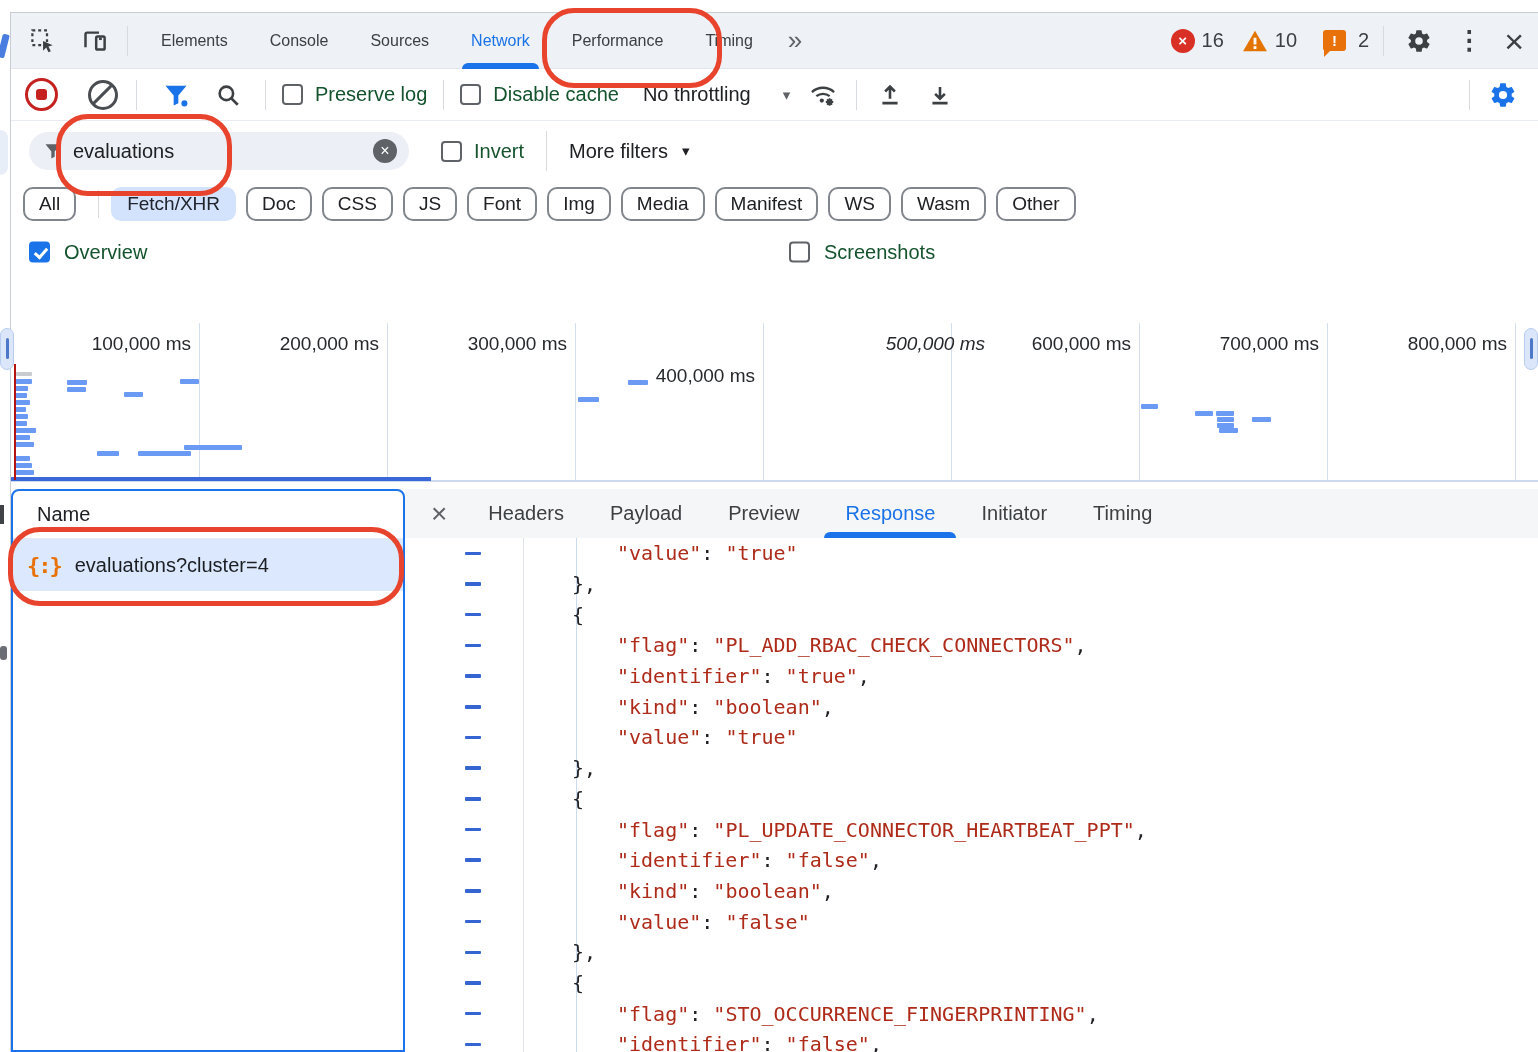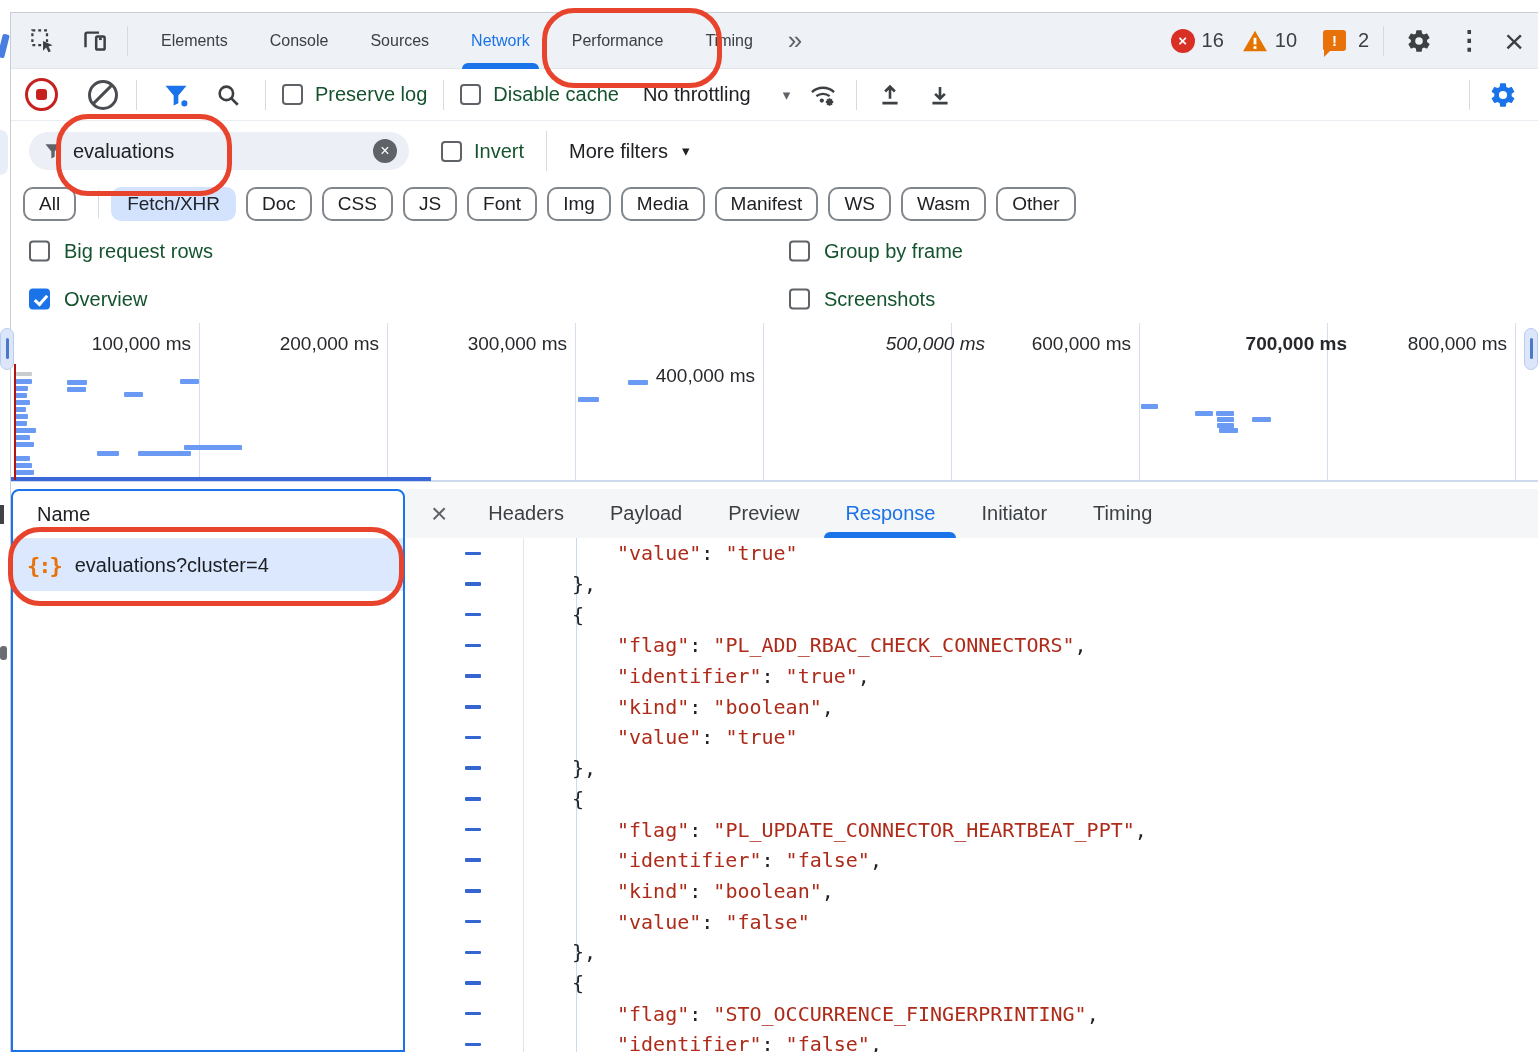--- a/index.html
+++ b/index.html
@@ -246,30 +246,20 @@
         <div class="chip">JS</div>
         <div class="chip">Font</div>
         <div class="chip">Img</div>
         <div class="chip">Media</div>
         <div class="chip">Manifest</div>
         <div class="chip">WS</div>
         <div class="chip">Wasm</div>
         <div class="chip">Other</div>
       </div>
 
-    <div class="optrow">
-        <div class="opt" style="left: 18px;">
-          <div class="cb"></div>
-          <div class="lbl" style="margin-left: 14px;">Big request rows</div>
-        </div>
-        <div class="opt" style="left: 778px;">
-          <div class="cb"></div>
-          <div class="lbl" style="margin-left: 14px;">Group by frame</div>
-        </div>
-      </div>
     <div class="optrow" style="height:50px;">
         <div class="opt" style="left: 18px;">
           <div class="cb checked"></div>
           <div class="lbl" style="margin-left: 14px;">Overview</div>
         </div>
         <div class="opt" style="left: 778px;">
           <div class="cb"></div>
           <div class="lbl" style="margin-left: 14px;">Screenshots</div>
         </div>
       </div>
@@ -282,21 +272,21 @@
         <div class="ticklabel" style="left: 218px;">200,000 ms</div>
         <div class="gridline" style="left: 564px;"></div>
         <div class="ticklabel" style="left: 406px;">300,000 ms</div>
         <div class="gridline" style="left: 752px;"></div>
         <div class="ticklabel" style="left: 594px; margin-top: 32px;">400,000 ms</div>
         <div class="gridline" style="left: 940px;"></div>
         <div class="ticklabel" style="left: 824px; font-style: italic;">500,000 ms</div>
         <div class="gridline" style="left: 1128px;"></div>
         <div class="ticklabel" style="left: 970px;">600,000 ms</div>
         <div class="gridline" style="left: 1316px;"></div>
-        <div class="ticklabel" style="left: 1186px; font-weight: bold;">700,000 ms</div>
+        <div class="ticklabel" style="left: 1158px;">700,000 ms</div>
         <div class="gridline" style="left: 1504px;"></div>
         <div class="ticklabel" style="left: 1346px;">800,000 ms</div>
         <div class="wbar gray" style="left: 5px; top: 49px; width: 16px; height: 4px;"></div>
         <div class="wbar" style="left: 4px; top: 56px; width: 17px; height: 5px;"></div>
         <div class="wbar" style="left: 4px; top: 63px; width: 13px; height: 5px;"></div>
         <div class="wbar" style="left: 4px; top: 70px; width: 12px; height: 5px;"></div>
         <div class="wbar" style="left: 4px; top: 77px; width: 15px; height: 5px;"></div>
         <div class="wbar" style="left: 4px; top: 84px; width: 11px; height: 5px;"></div>
         <div class="wbar" style="left: 4px; top: 91px; width: 13px; height: 5px;"></div>
         <div class="wbar" style="left: 4px; top: 98px; width: 12px; height: 5px;"></div>

